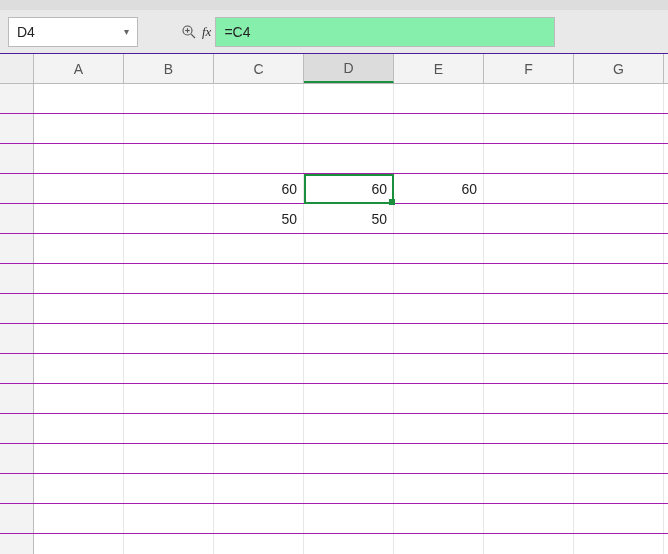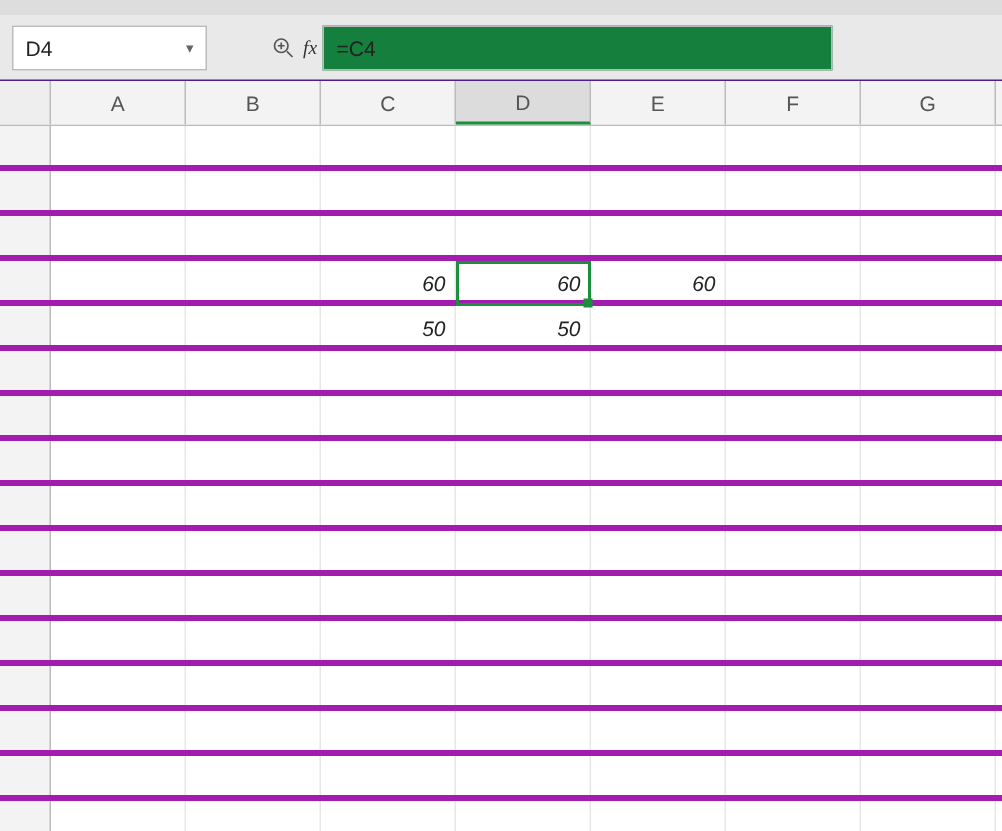--- a/index.html
+++ b/index.html
@@ -50,21 +50,21 @@
   .fx-label {
     font-style: italic;
     font-family: "Times New Roman", serif;
     font-size: 13px;
     color: #333;
     margin: 0 4px 0 2px;
   }
   .formula-input {
     flex: 0 0 340px;
     height: 30px;
-    background: #15803d;
+    background: #86efac;
     border: 1px solid #bbb;
     padding: 0 8px;
     display:flex; align-items:center;
     font-size: 14px;
   }
 
   .sheet {
     position: relative;
   }
   .col-headers {
@@ -89,22 +89,21 @@
   }
   .col-h.active {
     background:#dcdcdc;
     border-bottom: 2px solid #1a8f3c;
     line-height:28px;
   }
   .rows { }
   .row {
     display: flex;
     height: 30px;
-    border-bottom: 4px solid #a21caf;
-    font-style: italic;
+    border-bottom: 1px solid #a21caf;
   }
   .row-h {
     width: 34px;
     background: #f3f3f3;
     border-right: 1px solid #bbb;
   }
   .cell {
     width: 90px;
     border-right: 1px solid #e7e7e7;
     text-align: right;

